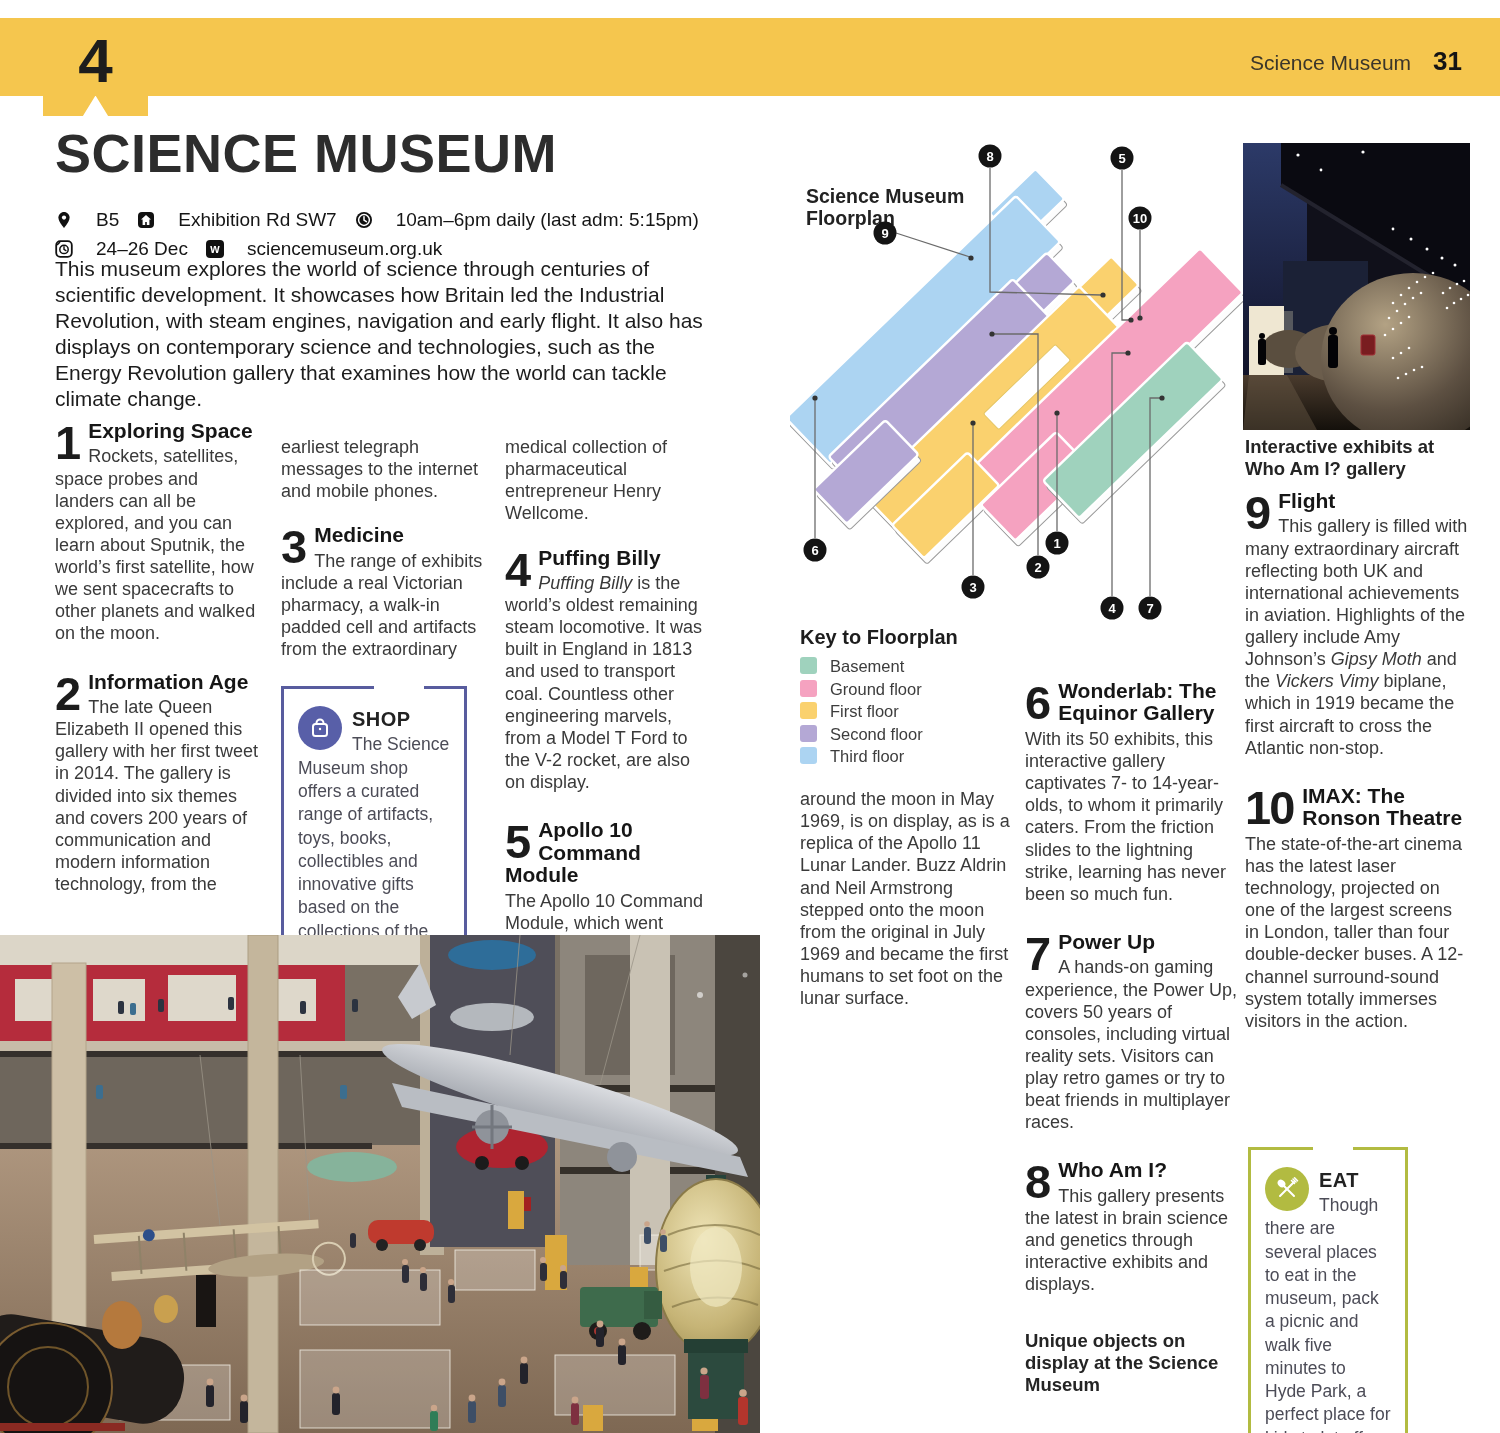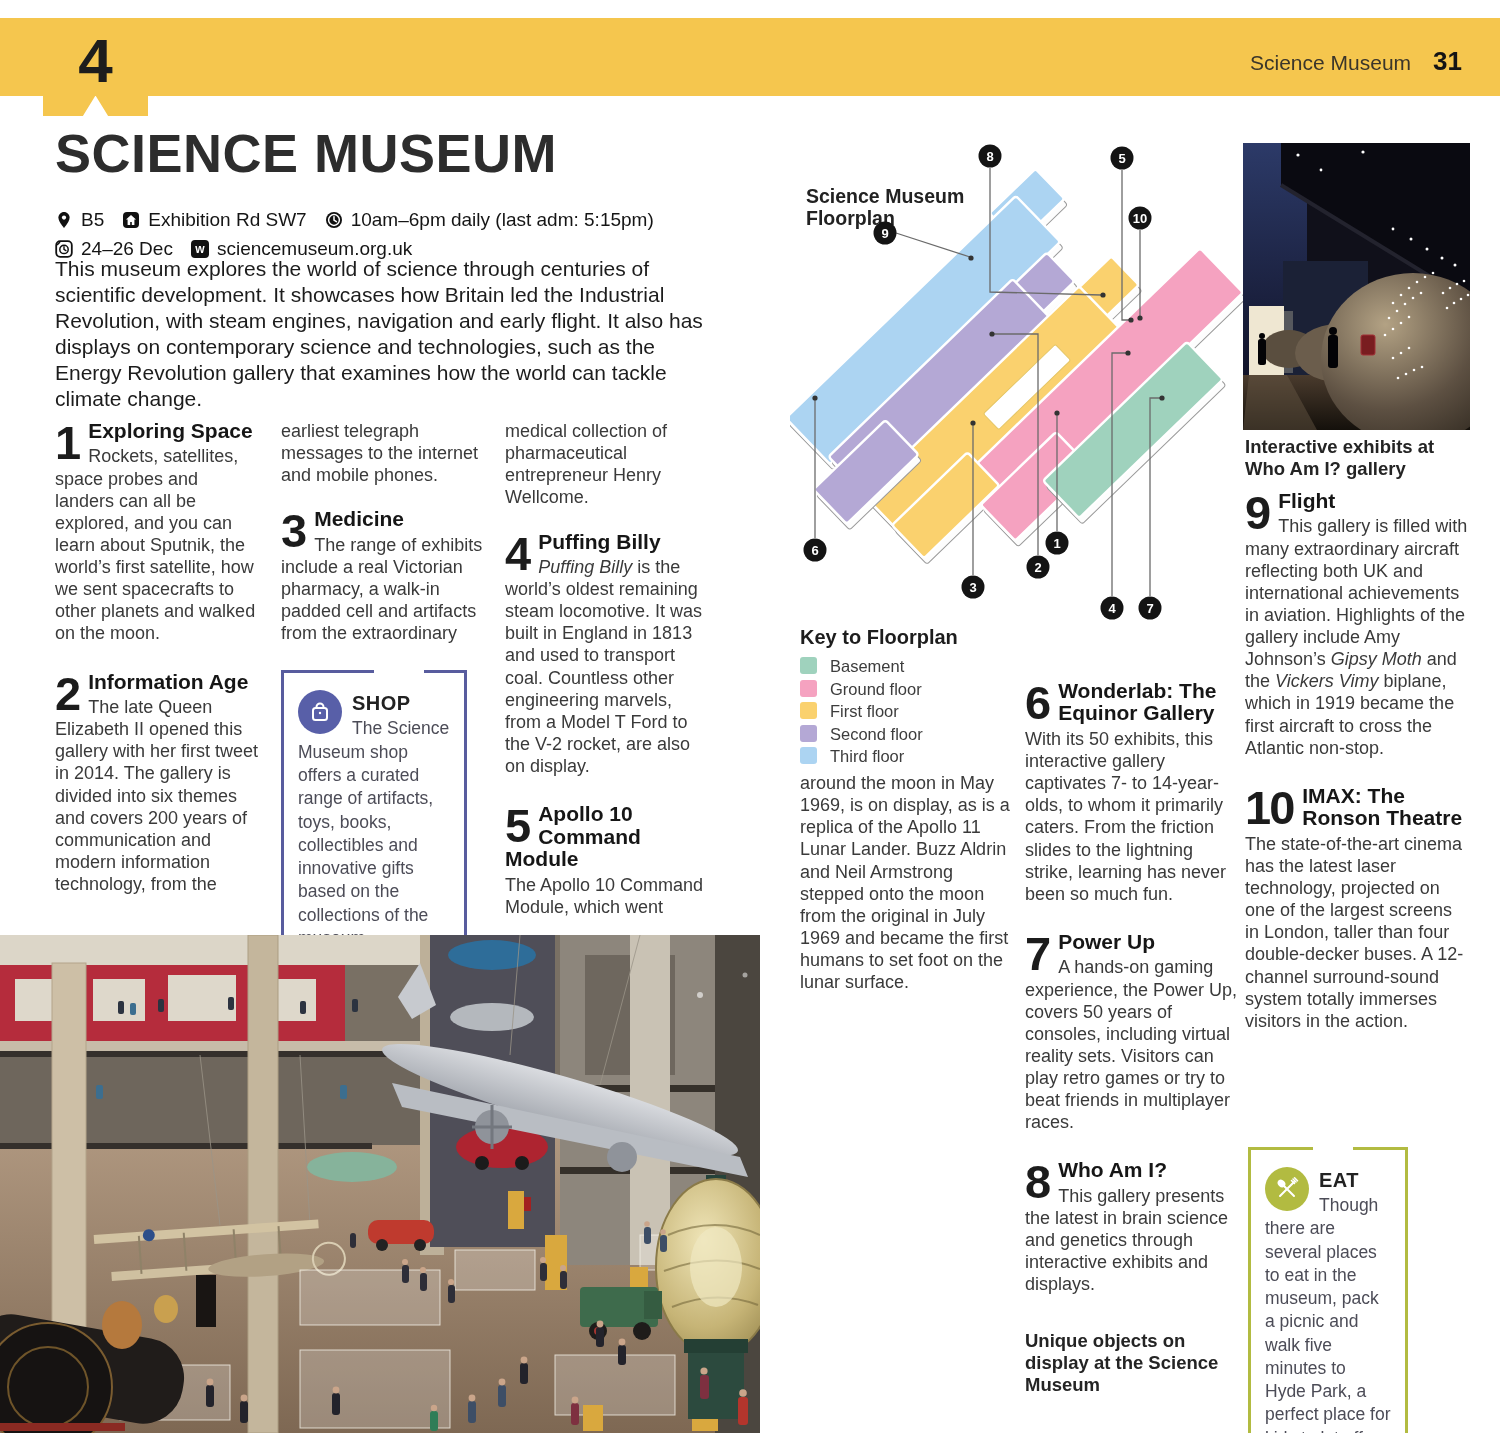--- a/index.html
+++ b/index.html
@@ -12,40 +12,40 @@
   .pageno{font-size:26px;font-weight:700;color:#141414;}
   .tab{position:absolute;left:43px;top:18px;width:105px;height:98px;background:#f5c64e;
        clip-path:polygon(0 0,100% 0,100% 100%,62% 100%,50% 79%,38% 100%,0 100%);
        display:flex;justify-content:center;}
   .tabnum{font-size:62px;line-height:1;font-weight:800;color:#1d1d1d;padding-top:12px;}
   
   .title{position:absolute;left:55px;top:122px;margin:0;font-size:54px;font-weight:900;
          letter-spacing:.5px;color:#2d2d2d;}
   .info{position:absolute;left:55px;top:205px;width:660px;font-size:19px;color:#151515;line-height:1.55;}
   .irow{display:flex;align-items:center;gap:8px;flex-wrap:wrap;}
-  .ig{display:inline-flex;align-items:center;gap:8px;margin-right:10px;}
+  .ig{display:inline-flex;align-items:center;gap:23px;margin-right:10px;}
   .ic{width:18px;height:18px;flex:0 0 auto;}
   .wbox{width:18px;height:18px;background:#111;color:#fff;border-radius:4px;font-size:12px;
         font-weight:700;display:flex;align-items:center;justify-content:center;}
   .intro{position:absolute;left:55px;top:256px;width:658px;margin:0;font-size:21px;
          line-height:1.24;color:#1c1c1c;font-weight:500;}
   
   .col{position:absolute;}
   .c1{left:55px;top:420px;width:206px;}
   .c2{left:281px;top:420px;width:206px;}
   .c3{left:505px;top:420px;width:206px;}
   .cm{left:800px;top:772px;width:212px;}
   .c4{left:1025px;top:680px;width:216px;}
   .c5{left:1245px;top:490px;width:224px;}
   .item{margin-bottom:26px;overflow:hidden;}
   .inum{float:left;font-size:47px;line-height:.84;font-weight:800;color:#1c1c1c;
         margin:3px 9px 2px 0;letter-spacing:-2px;}
   .ititle{margin:0;font-size:21px;line-height:1.07;font-weight:700;color:#161616;}
   .ibody{margin:3px 0 0;font-size:18px;line-height:1.23;color:#3a3a3a;}
-  .cont{margin:0 0 22px;font-size:18px;line-height:1.23;color:#3a3a3a;}
+  .cont{margin:16px 0 22px;font-size:18px;line-height:1.23;color:#3a3a3a;}
   
   .bracket{position:relative;padding:20px 14px 16px;box-sizing:border-box;}
   .bracket::before,.bracket::after{content:"";position:absolute;left:0;right:0;height:3px;}
   .bracket::before{top:0;}
   .bracket::after{bottom:0;}
   .shopbox{width:186px;min-height:210px;border-left:3px solid #585c9e;border-right:3px solid #585c9e;margin-top:14px;}
   .shopbox::before{background:linear-gradient(90deg,#585c9e 0 50%,transparent 50% 78%,#585c9e 78% 100%);}
   .shopbox::after{background:linear-gradient(90deg,#585c9e 0 24%,transparent 24% 50%,#585c9e 50% 100%);}
   .eatbox{position:absolute;left:1248px;top:1147px;width:160px;min-height:216px;
           border-left:3px solid #b2bb41;border-right:3px solid #b2bb41;}

